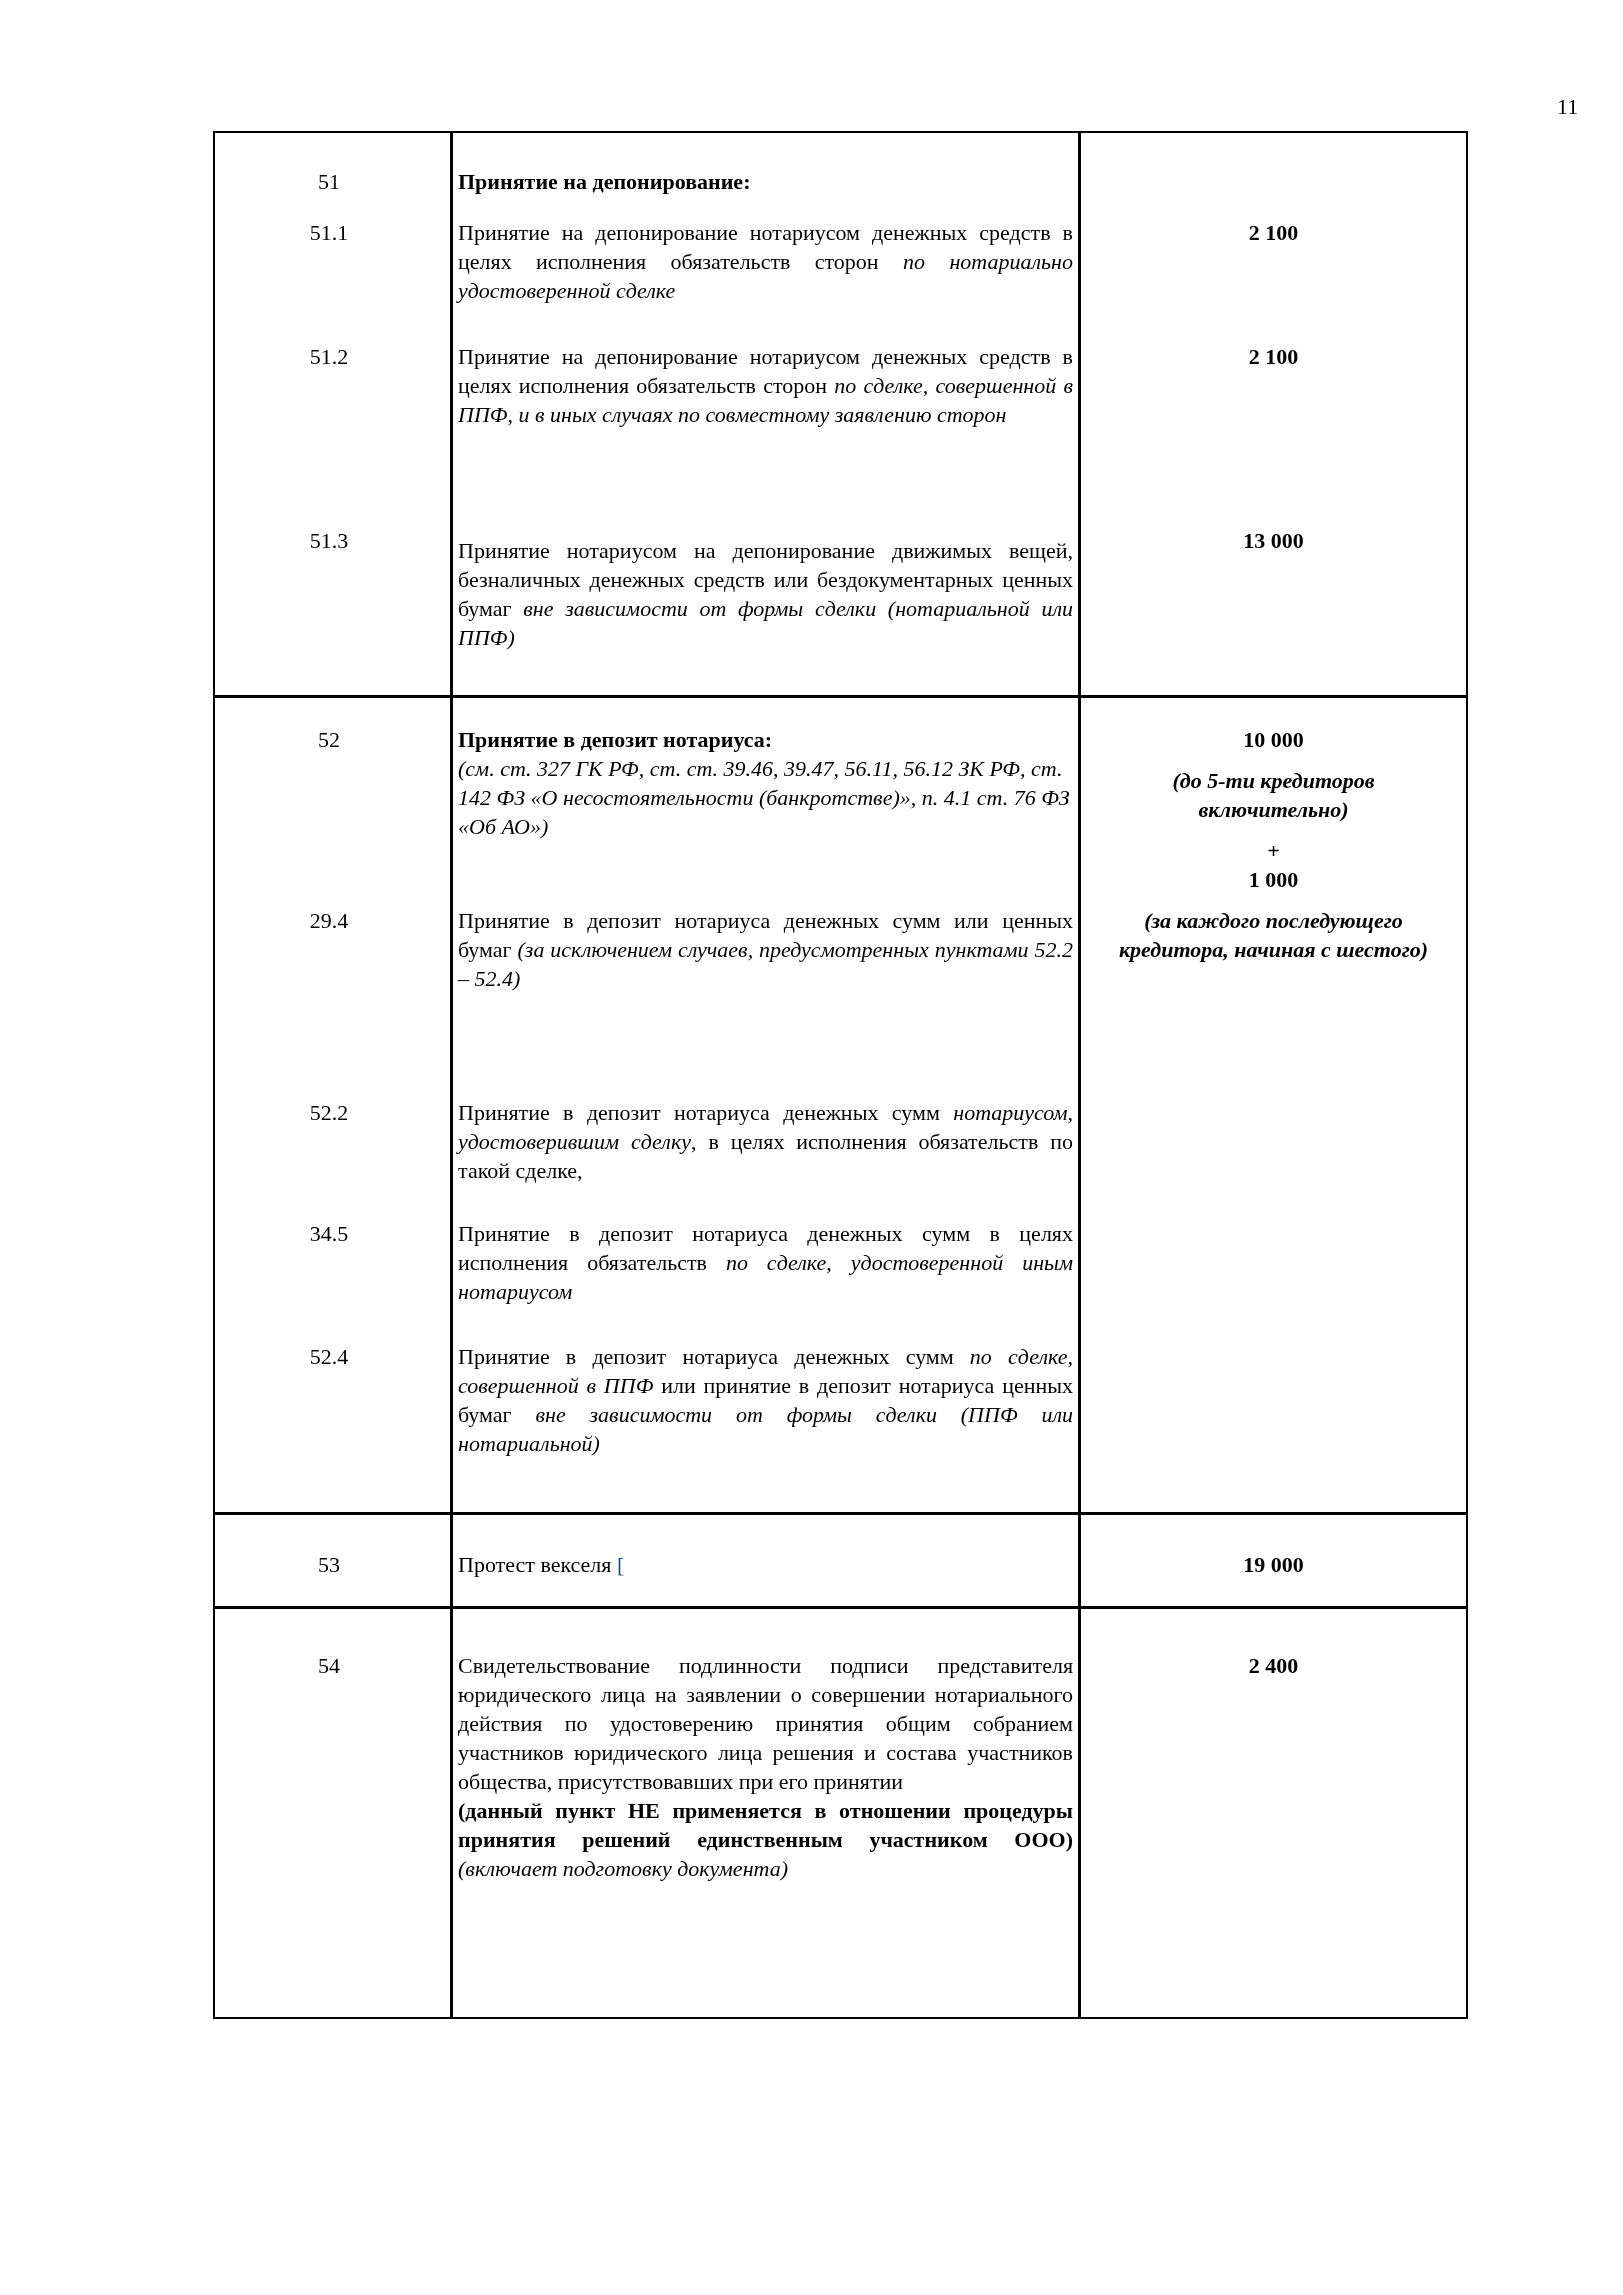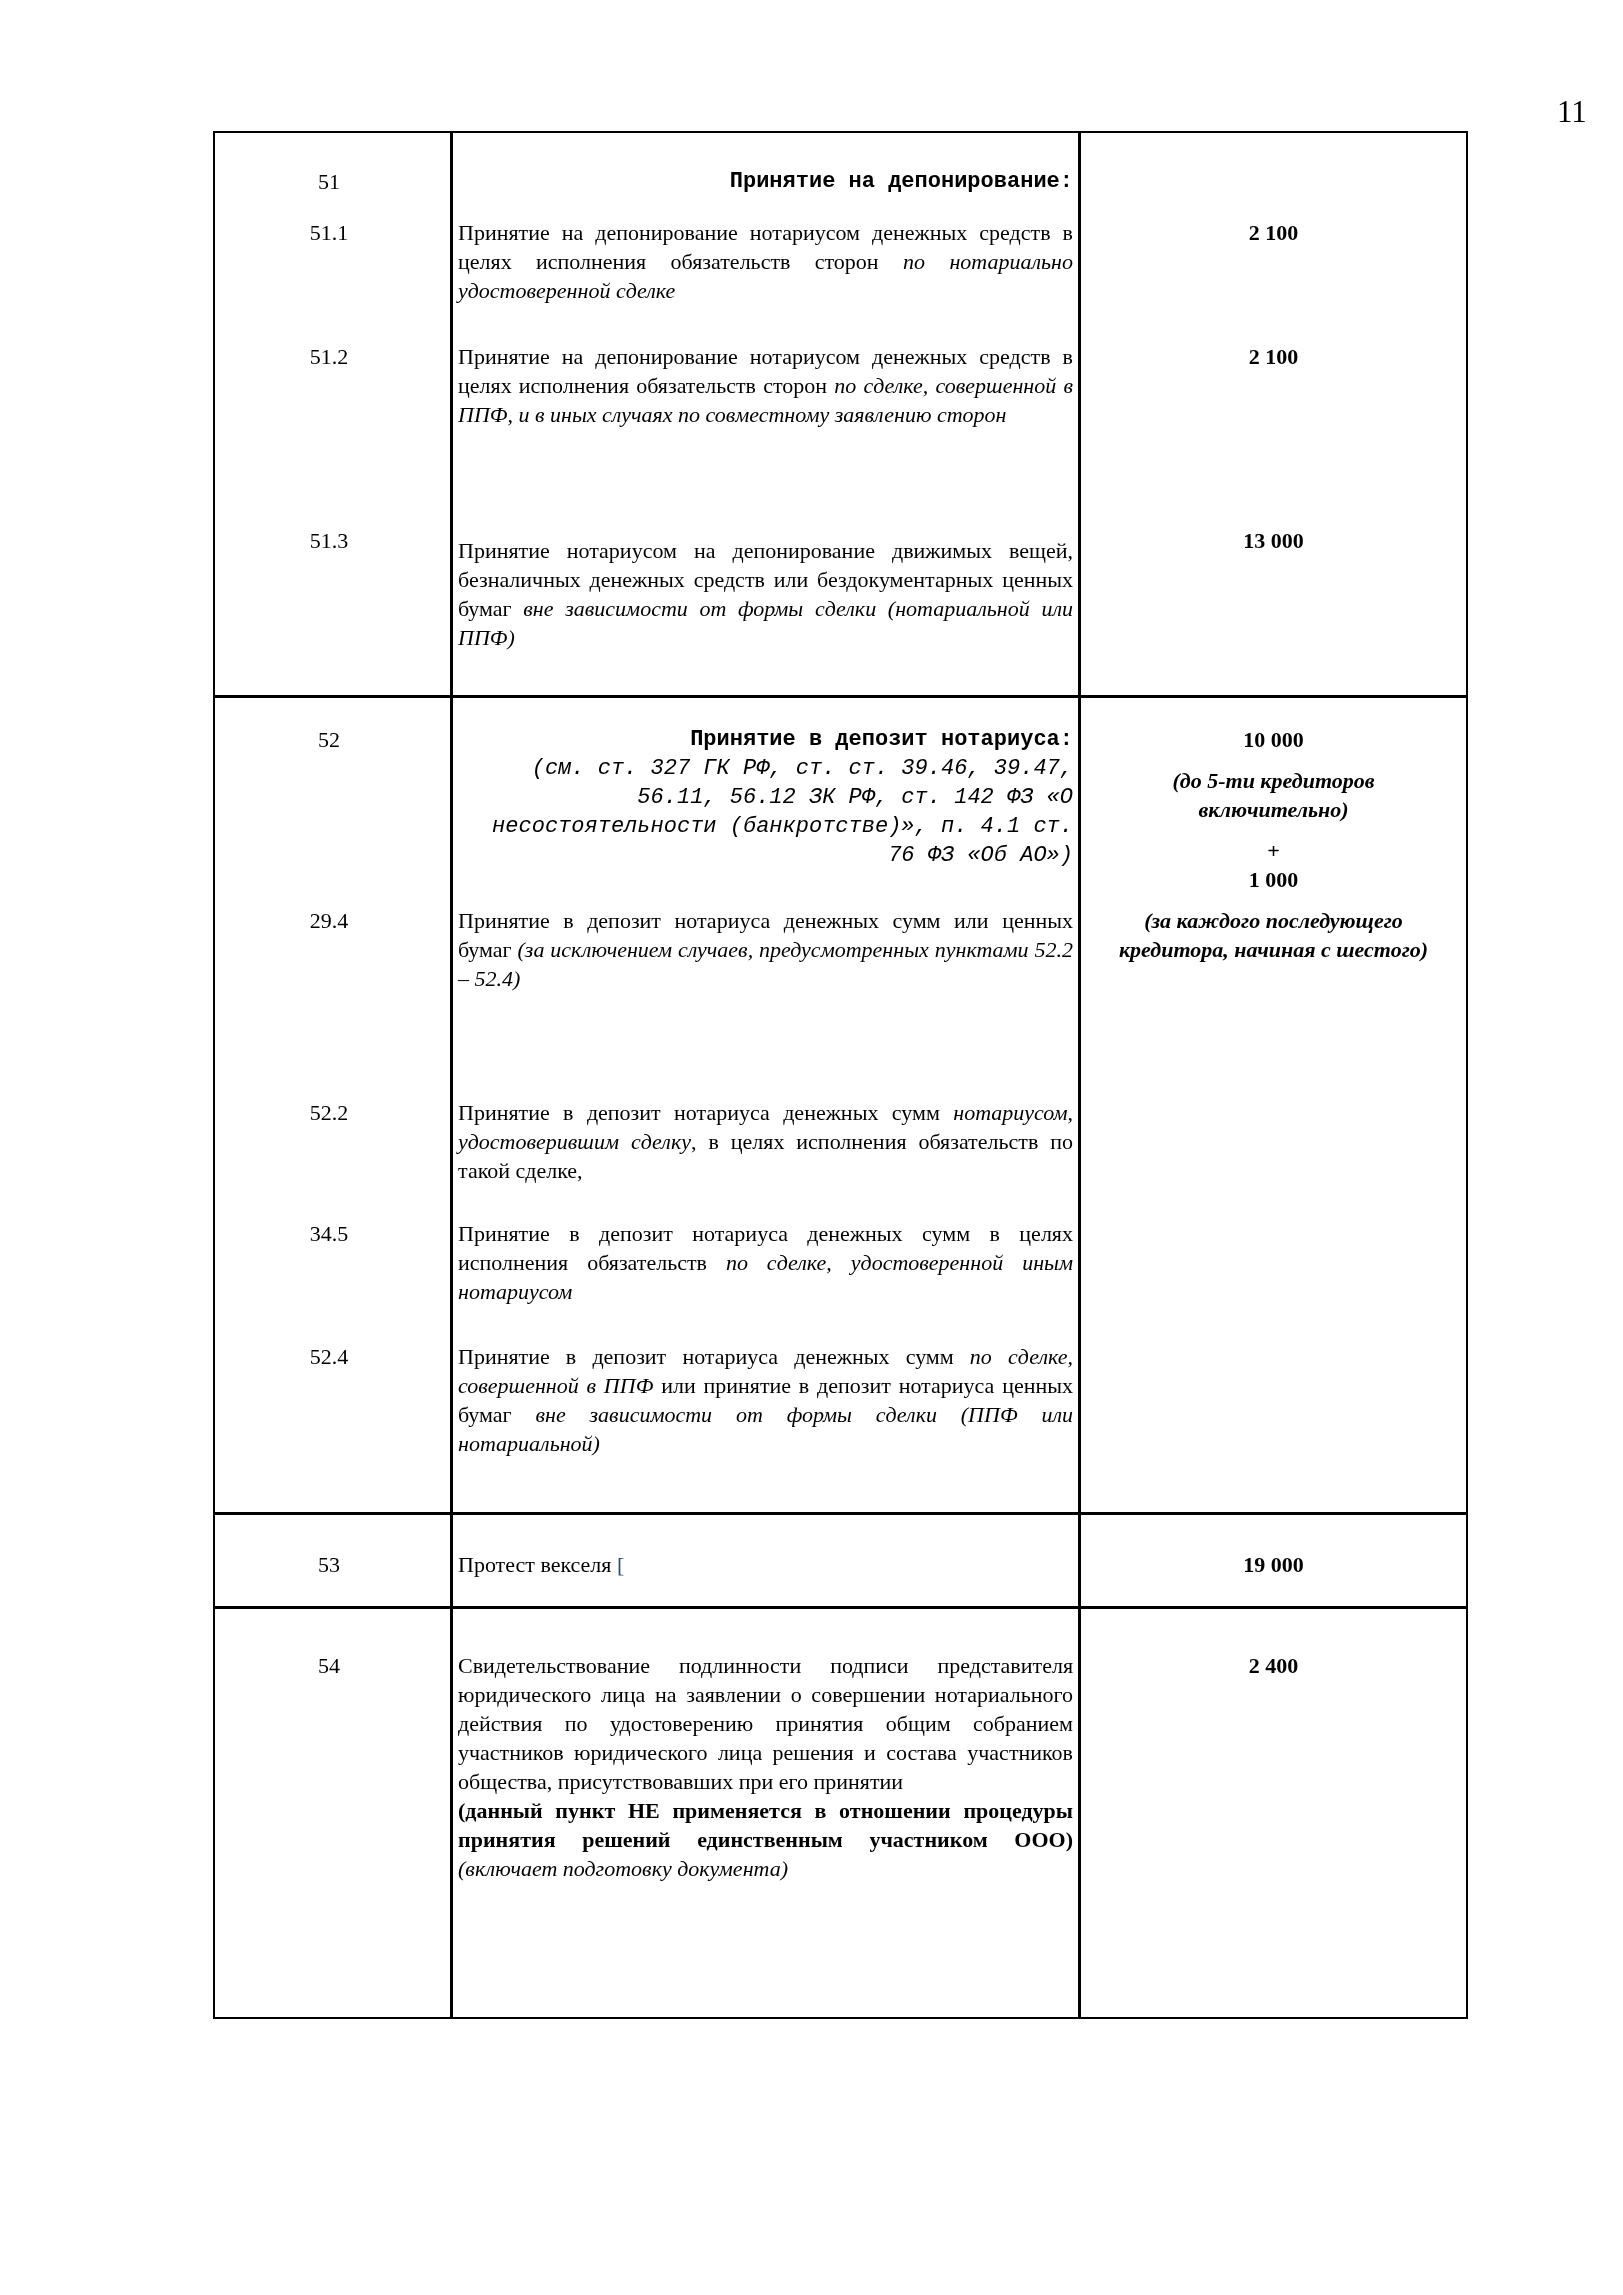--- a/index.html
+++ b/index.html
@@ -7,38 +7,38 @@
     position:relative;
     width:1623px;height:2295px;
     background:#ffffff;
     font-family:"Liberation Serif","DejaVu Serif",serif;
     color:#000000;
     font-size:22px;
     line-height:1.32;
   }
   .page-number{
     position:absolute;top:92px;left:1557px;
-    font-size:31px;
+    font-size:22px;
   }
   .tariff-table{
     position:absolute;top:131px;left:213px;
     width:1255px;height:1888px;
     border:2.6px solid #000000;
     box-sizing:border-box;
   }
   .vline{position:absolute;top:0;height:100%;width:2.6px;background:#000000;}
   .vline.v1{left:235px;}
   .vline.v2{left:863px;}
   .hline{position:absolute;left:0;width:100%;height:2.6px;background:#000000;}
   .hline.h1{top:562px;}
   .hline.h2{top:1379px;}
   .hline.h3{top:1473px;}
   .cell-num{position:absolute;left:0;width:228px;text-align:center;}
   .cell-text{position:absolute;left:243px;width:615px;text-align:justify;}
-  .cell-text.center{text-align:right;font-family:Liberation Mono, monospace;}
+  .cell-text.center{text-align:left;}
   .cell-price{position:absolute;left:867px;width:383px;text-align:center;font-weight:bold;}
   .price-note-wrap{display:block;margin:12px auto;width:334px;}
   .b{font-weight:bold;}
   .it{font-style:italic;}
   .bi{font-weight:bold;font-style:italic;}
   .annotation{color:#1f4e79;}
 </style>
 </head>
 <body>
 

